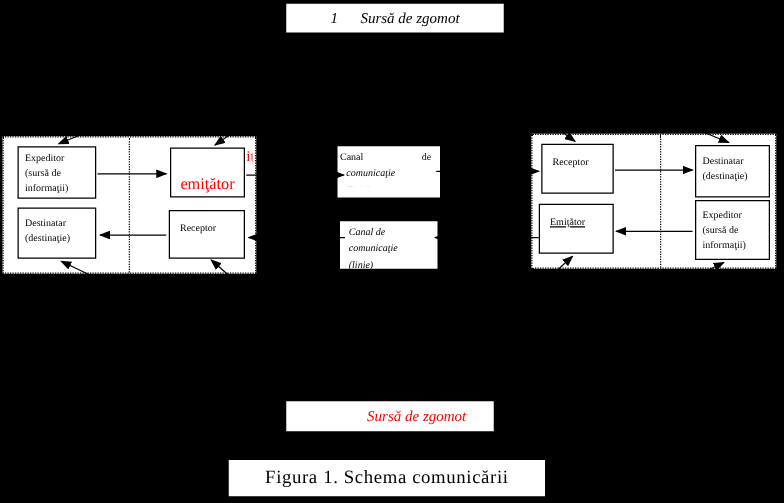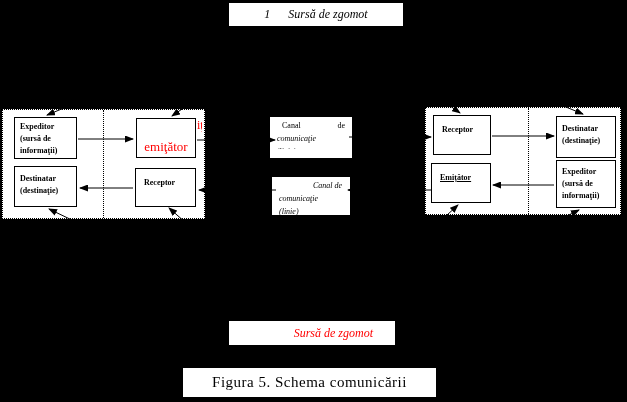--- a/index.html
+++ b/index.html
@@ -3,30 +3,30 @@
 <meta charset="utf-8">
 <style>
   html,body{margin:0;padding:0;background:#000;}
   #stage{position:relative;width:627px;height:402px;background:#000;overflow:hidden;
          font-family:"Liberation Serif","DejaVu Serif",serif;color:#000;}
   .whitebox{position:absolute;background:#fff;}
   .group{position:absolute;background:#fff;border:1px dotted #000;}
   .divider{position:absolute;top:0;bottom:0;width:0;border-left:1px dotted #000;}
   .box{position:absolute;background:#fff;border:1px solid #000;box-sizing:border-box;
        font-size:8px;line-height:12px;}
-  .box .pad{padding:3px 2px 0 5px;font-weight:bold;}
+  .box .pad{padding:3px 2px 0 5px;}
   .noise{display:flex;align-items:center;font-style:italic;font-size:12px;}
   .top-noise{justify-content:center;gap:18px;}
   .bottom-noise{justify-content:flex-end;padding-right:22px;color:#f00;box-sizing:border-box;}
   .caption{display:flex;align-items:center;justify-content:center;
            font-size:15px;letter-spacing:.5px;}
   .emit-red{display:flex;align-items:flex-end;justify-content:center;
             color:#f00;font-size:13px;line-height:15px;padding-bottom:3px;box-sizing:border-box;}
   .chan{position:absolute;background:#fff;font-size:8px;line-height:13px;overflow:hidden;box-sizing:border-box;}
-  .chan .j{display:flex;justify-content:space-between;padding:2px 7px 0 12px;align-items:flex-end;}
+  .chan .j{display:flex;justify-content:space-between;padding:2px 7px 0 2px;align-items:flex-end;}
   .chan .l{padding-left:7px;font-style:italic;}
   .clip3{height:4px;overflow:hidden;padding-left:7px;}
   .underl{text-decoration:underline;}
   .redfrag{position:absolute;left:197px;top:121px;width:5px;height:20px;overflow:hidden;
            color:#f00;font-size:12px;line-height:9px;}
   svg.overlay{position:absolute;left:0;top:0;z-index:9;pointer-events:none;}
 </style>
 </head>
 <body>
 
@@ -66,21 +66,21 @@
 
   <div class="chan" style="left:270px;top:117px;width:82px;height:41px;">
     <div class="j">
       <span>Canal</span>
       <span>de</span>
     </div>
     <div class="l">comunicaţie</div>
     <div class="clip3">(linie)</div>
   </div>
   <div class="chan" style="left:272px;top:177px;width:78px;height:38px;">
-    <div class="l" style="padding-top:2px;margin-left:34px;">Canal de</div>
+    <div class="l" style="padding-top:2px;">Canal de</div>
     <div class="l">comunicaţie</div>
     <div class="l">(linie)</div>
   </div>
 
   <div class="group" style="left:425px;top:107px;width:194px;height:106px;">
     <div class="divider" style="left:102px;"></div>
   </div>
   <div class="box" style="left:433px;top:115px;width:58px;height:40px;">
     <div class="pad" style="padding-top:8px;padding-left:8px;">
       <div>Receptor</div>
@@ -103,21 +103,21 @@
       <div>(sursă de</div>
       <div>informaţii)</div>
     </div>
   </div>
 
   <div class="whitebox noise bottom-noise" style="left:229px;top:321px;width:166px;height:24px;">
     <span>Sursă de zgomot</span>
   </div>
 
   <div class="whitebox caption" style="left:183px;top:368px;width:253px;height:29px;">
-    <span>Figura 5. Schema comunicării</span>
+    <span>Figura 1. Schema comunicării</span>
   </div>
 
   <svg class="overlay" width="627" height="402">
     <defs>
       <marker id="ah" markerWidth="9" markerHeight="7" refX="8" refY="3.5" orient="auto" markerUnits="userSpaceOnUse">
         <path d="M0,0 L9,3.5 L0,7 z" fill="#000"></path>
       </marker>
     </defs>
     <g stroke="#000" stroke-width="1" fill="none">
 

